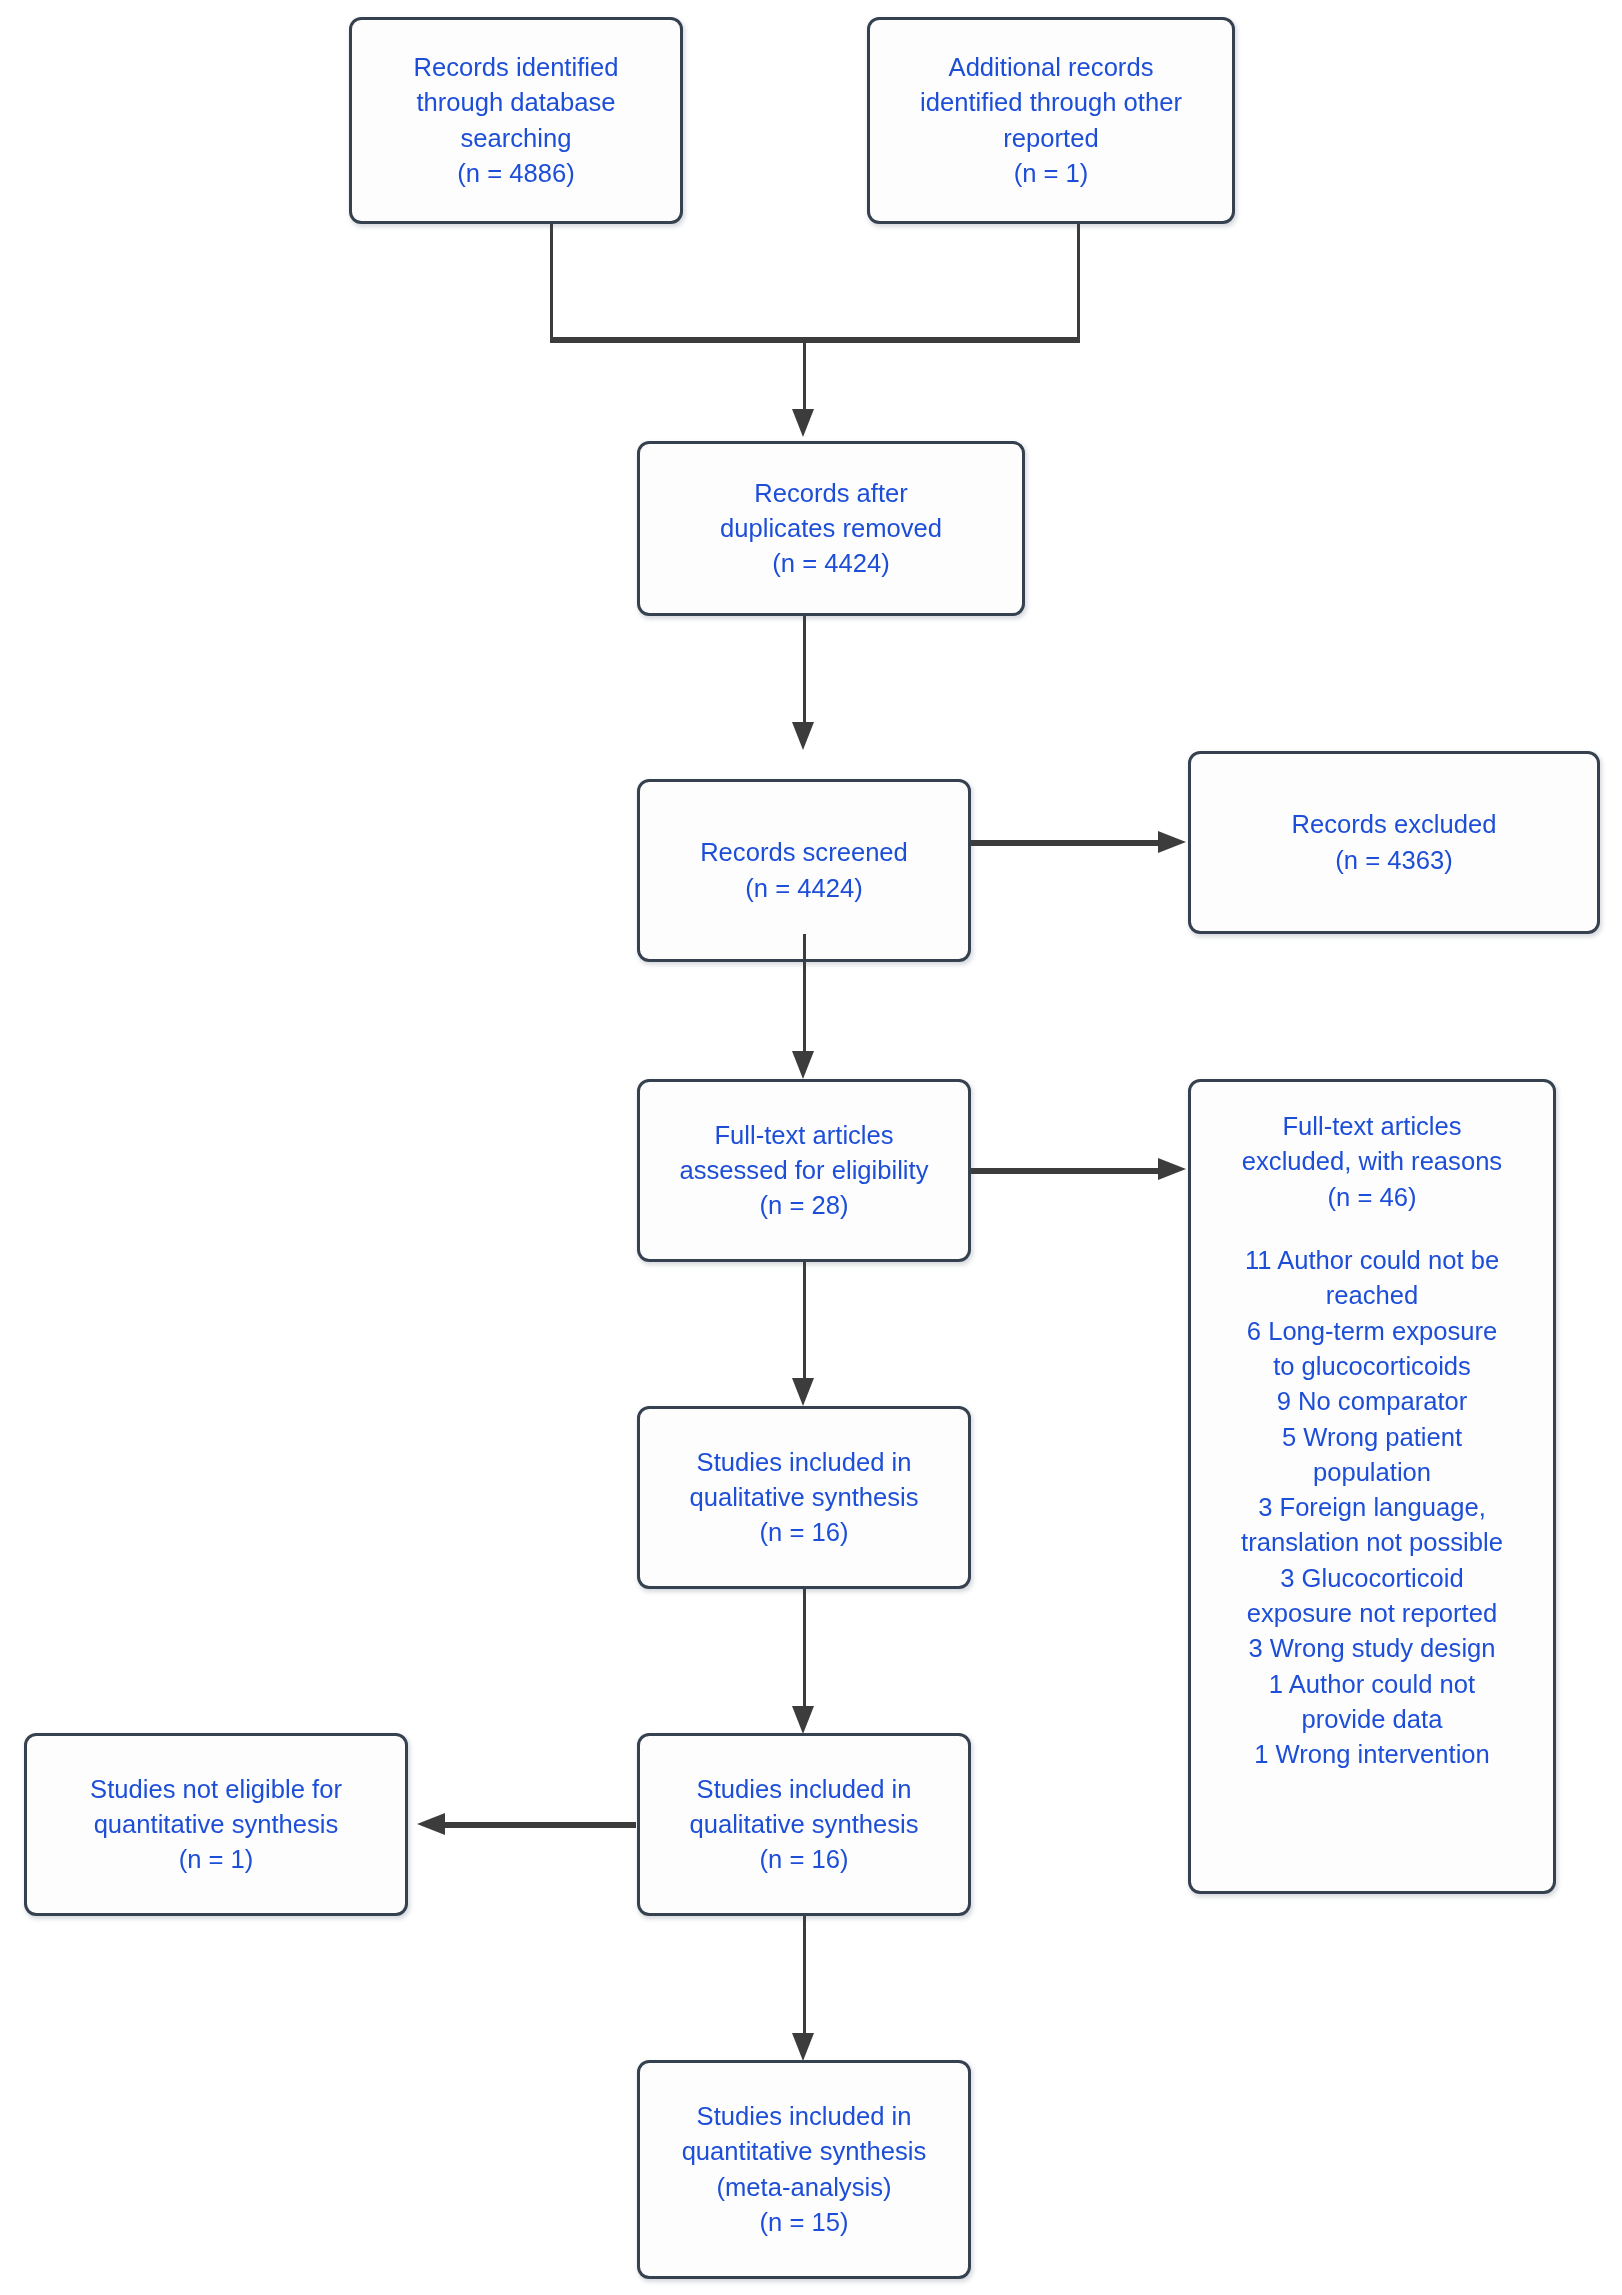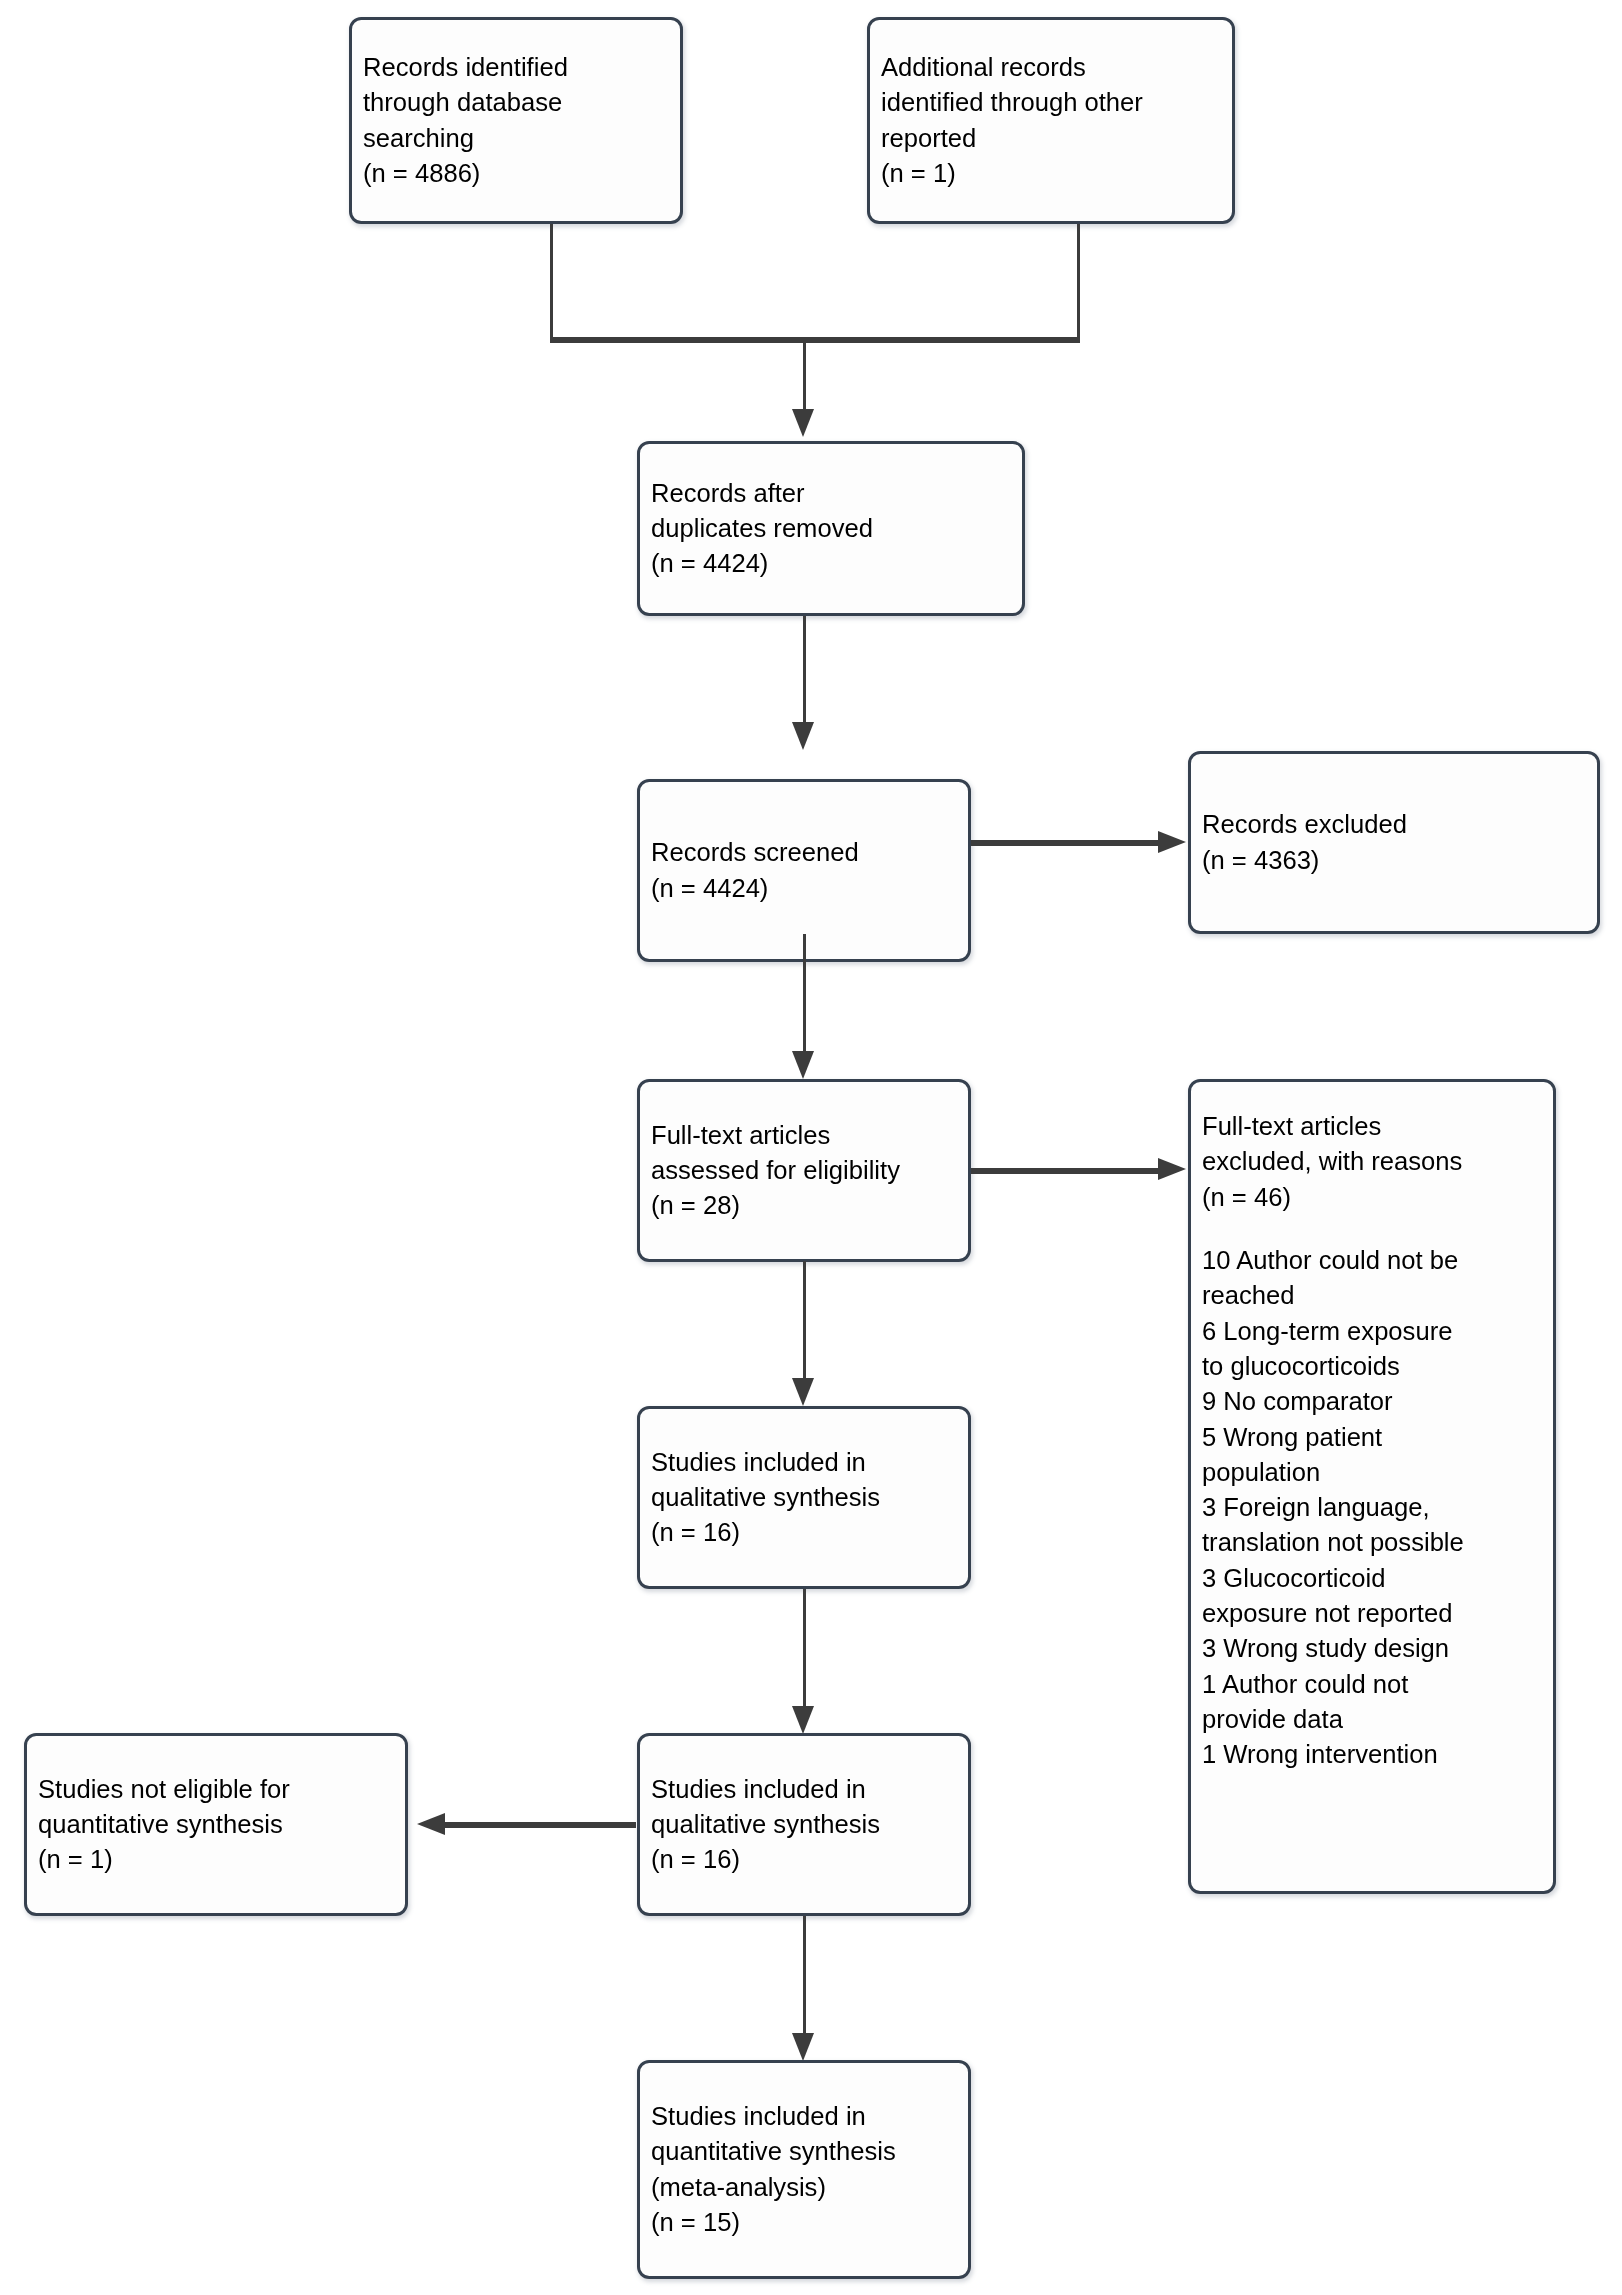--- a/index.html
+++ b/index.html
@@ -20,22 +20,22 @@
   .node {
     position: absolute;
     box-sizing: border-box;
     background: #fdfdfd;
     border: 3.7px solid #36414f;
     border-radius: 12.2px;
     box-shadow: 1.2px 2.4px 4.3px rgba(120,130,145,0.30);
     display: flex;
     align-items: center;
     justify-content: center;
-    text-align: left;
-    color: #000000;
+    text-align: center;
+    color: #1d4ed8;
     font-size: 25.6px;
     line-height: 1.38;
     padding: 7px 11px;
   }
   .node .inner {
     width: 100%;
   }
   .node .line { display: block; }
   .node.reasons {
     align-items: flex-start;
@@ -143,21 +143,21 @@
       <span class="line">(n = 28)</span>
     </div>
   </div>
 
   <div class="node reasons" style="left:1188px; top:1079px; width:368px; height:815px;">
     <div class="inner">
       <span class="head">Full-text articles</span>
       <span class="head">excluded, with reasons</span>
       <span class="head">(n = 46)</span>
       <span class="gap"></span>
-      <span class="reason">10 Author could not be</span>
+      <span class="reason">11 Author could not be</span>
       <span class="reason">reached</span>
       <span class="reason">6 Long-term exposure</span>
       <span class="reason">to glucocorticoids</span>
       <span class="reason">9 No comparator</span>
       <span class="reason">5 Wrong patient</span>
       <span class="reason">population</span>
       <span class="reason">3 Foreign language,</span>
       <span class="reason">translation not possible</span>
       <span class="reason">3 Glucocorticoid</span>
       <span class="reason">exposure not reported</span>

